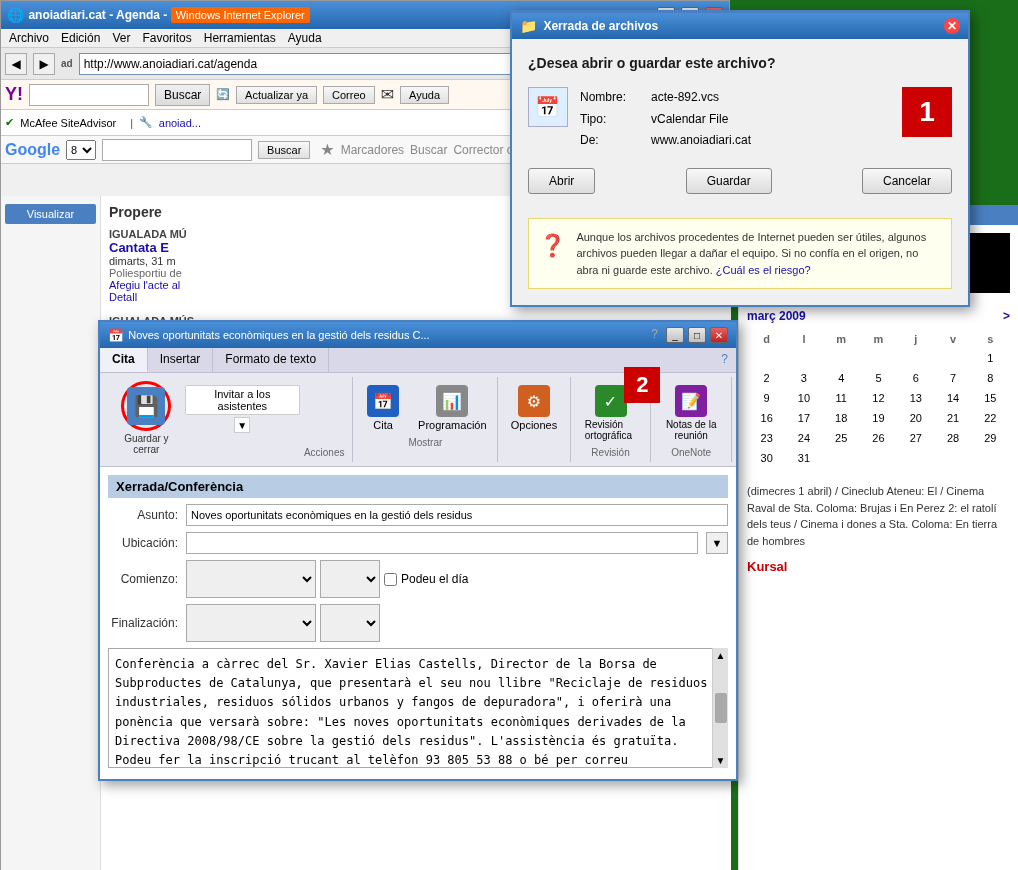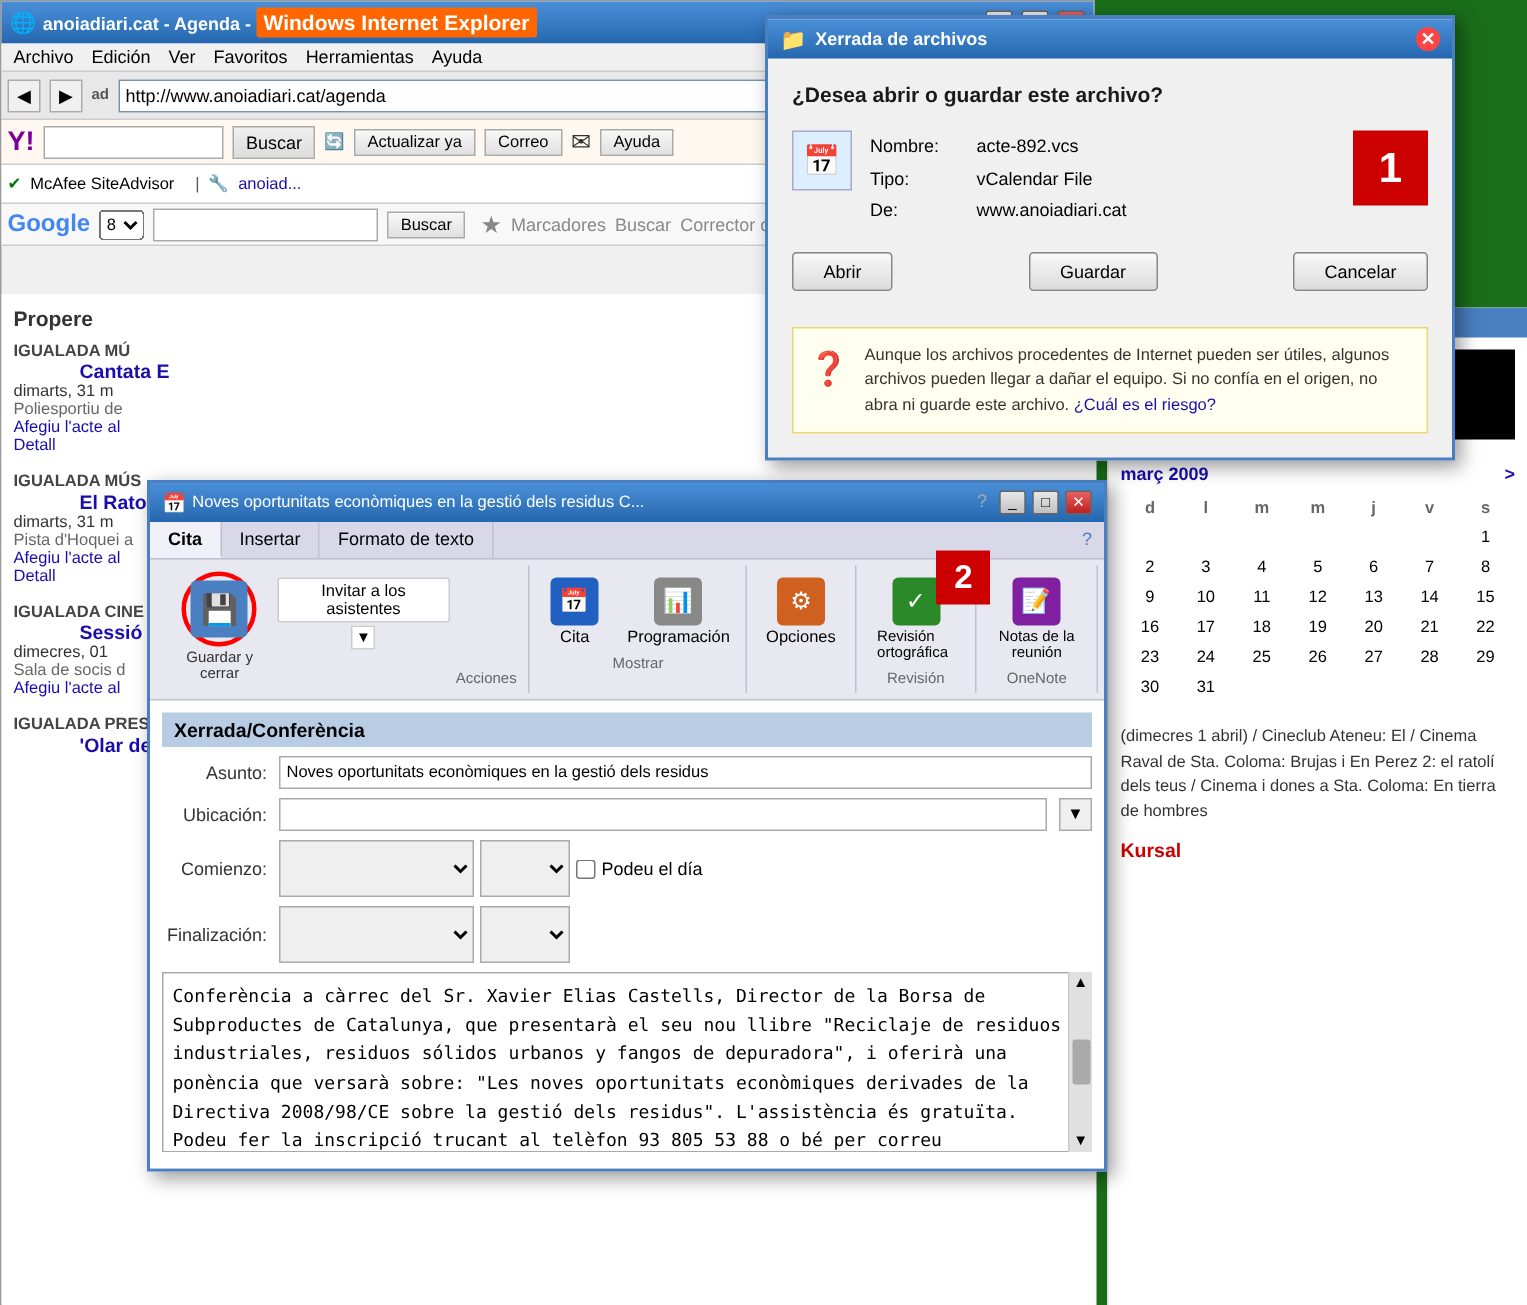--- a/index.html
+++ b/index.html
@@ -27,22 +27,22 @@
       color: white;
       font-size: 12px;
       font-weight: bold;
       flex: 1;
     }
     .ie-title-highlight {
       background: #ff6600;
       padding: 2px 5px;
       border-radius: 2px;
       color: white;
-      font-size: 14px;
-      font-weight: bold;
+      font-size: 11px;
+      font-weight: normal;
     }
     .win-btn { width: 18px; height: 16px; border-radius: 2px; border: 1px solid #666; display: inline-flex; align-items: center; justify-content: center; font-size: 10px; cursor: pointer; margin-left: 2px; }
     .win-btn-min { background: linear-gradient(to bottom, #e8e8e8, #c0c0c0); }
     .win-btn-max { background: linear-gradient(to bottom, #e8e8e8, #c0c0c0); }
     .win-btn-close { background: linear-gradient(to bottom, #e86060, #c02020); color: white; }
     .ie-address-input {
       flex: 1;
       height: 22px;
       border: 1px solid #7592b0;
       padding: 0 4px;
@@ -152,21 +152,21 @@
       overflow-y: auto;
     }
     .properes-title {
       font-size: 14px;
       font-weight: bold;
       color: #333;
       margin-bottom: 8px;
     }
     .event-section { margin-bottom: 12px; }
     .event-location { font-size: 11px; color: #666; }
-    .event-title { color: #1a0dab; font-size: 13px; font-weight: bold; cursor: pointer; margin-left: 44px; }
+    .event-title { color: #1a0dab; font-size: 13px; font-weight: bold; cursor: pointer; }
     .event-date { font-size: 11px; color: #333; }
     .event-link { color: #1a0dab; font-size: 11px; cursor: pointer; }
     .detall-link { color: #1a0dab; font-size: 11px; }
     .section-header { font-weight: bold; font-size: 11px; color: #444; margin-top: 6px; }
 
     
     .right-sidebar {
       width: 280px;
       position: absolute;
       top: 205px;
@@ -445,20 +445,23 @@
     <span style="font-size:16px;color:#888;margin-left:4px;">★</span>
     <span style="font-size:12px;color:#888;">Marcadores</span>
     <span style="font-size:12px;color:#888;">Buscar</span>
     <span style="font-size:12px;color:#888;">Corrector ortográfico</span>
     <span style="font-size:12px;color:#888;">Traducir</span>
     <span style="font-size:14px;color:#2a8a2a;">●</span>
   </div>
 
   <div class="browser-content">
 
+    <div class="left-content">
+      <div class="visualizar-btn">Visualizar</div>
+    </div>
 
     <div class="main-content">
       <div class="properes-title">Propere</div>
 
       <div class="event-section">
         <div class="section-header">IGUALADA MÚ</div>
         <div class="event-title">Cantata E</div>
         <div class="event-date">dimarts, 31 m</div>
         <div class="event-location">Poliesportiu de</div>
         <div class="event-link">Afegiu l'acte al</div>

